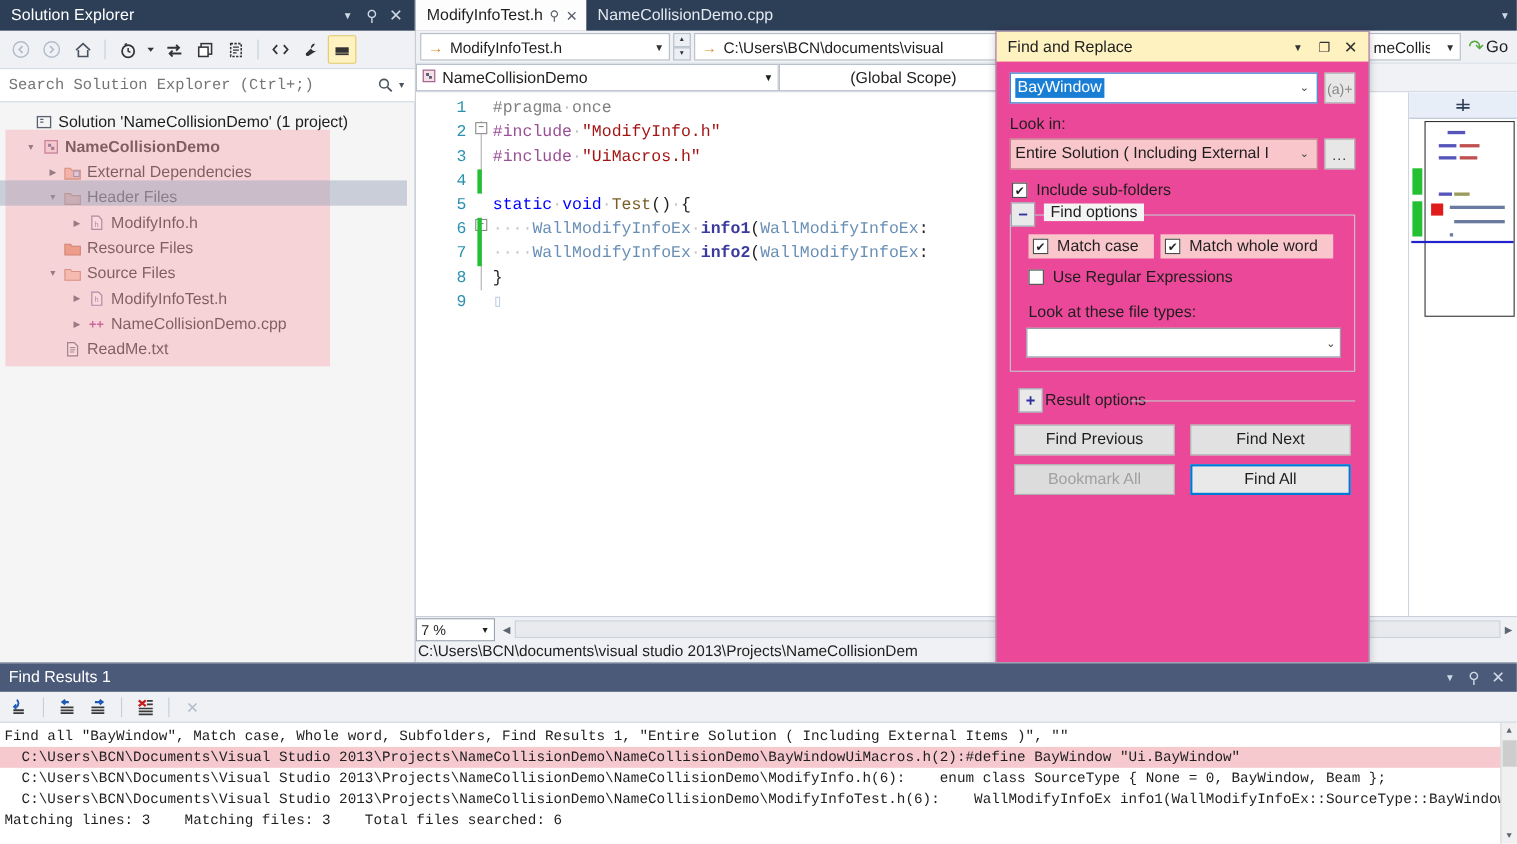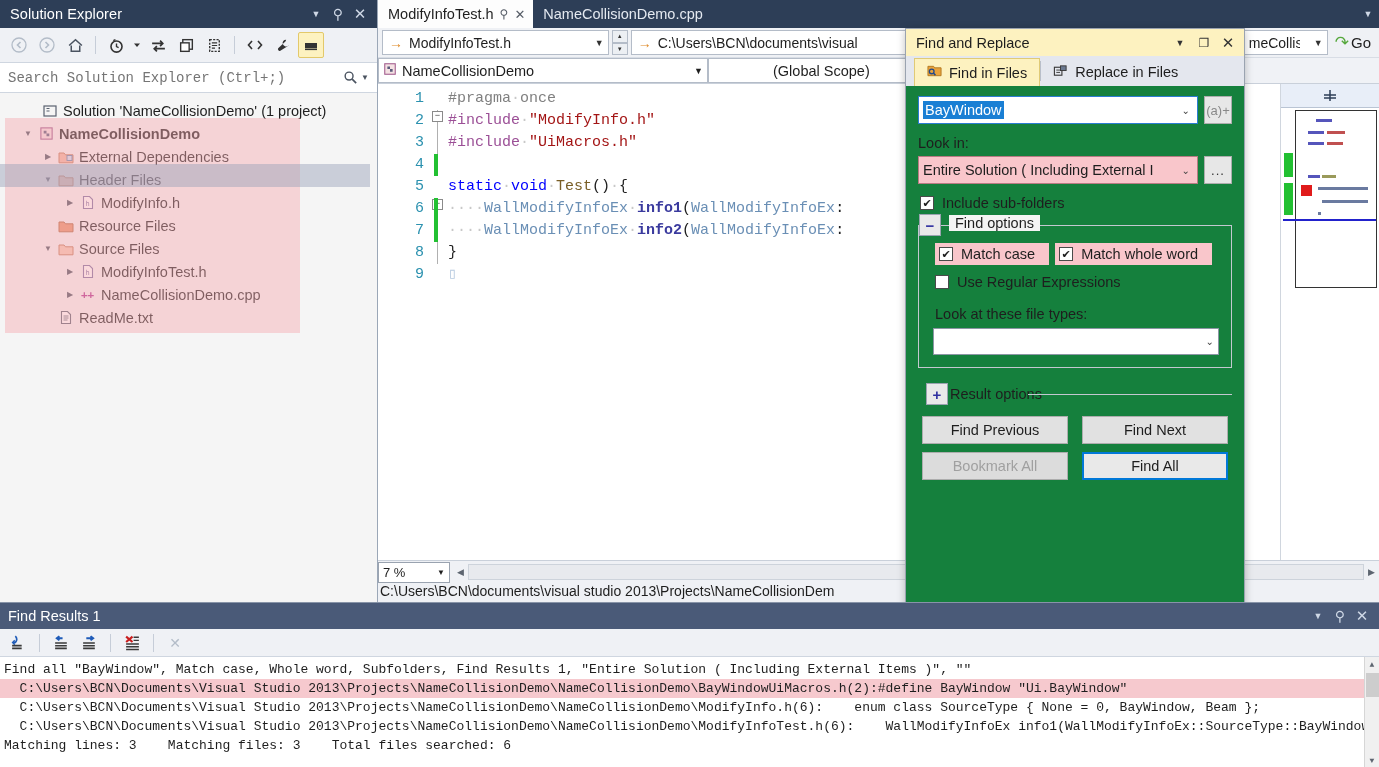--- a/index.html
+++ b/index.html
@@ -47,21 +47,21 @@
     height:30px; background:#ffffff; border-bottom:1px solid #cfd6e0;
     display:flex; align-items:center; padding:0 8px;
   }
   .sol-search-input {
     flex:1; border:none; outline:none; font-size:14px; color:#636b75;
     font-family:Liberation Mono, monospace; background:transparent;
   }
   .sol-search-icon { color:#4a5360; font-size:14px; display:flex; align-items:center; gap:3px;}
 
   .sol-tree { padding:6px 0 0 0; font-size:14.5px; position:relative; }
-  .tree-row { display:flex; align-items:center; height:23px; padding-left:24px; white-space:nowrap;}
+  .tree-row { display:flex; align-items:center; height:23px; padding-left:14px; white-space:nowrap;}
   .tree-row .arrow {
     width:16px; text-align:center; font-size:8px; color:#4a5360; flex:0 0 16px;
   }
   .tree-row .arrow.open { color:#4a5360; }
   .tree-row .ico { width:20px; flex:0 0 20px; display:flex; align-items:center; justify-content:center; }
   .tree-row .lbl { padding-left:3px; }
   .tree-row.bold .lbl { font-weight:bold; }
 
   .ind1 { padding-left:20px; }
   .ind2 { padding-left:40px; }
@@ -172,21 +172,21 @@
   }
   .mm-body { position:relative; height:178px; border:1px solid #333; margin:2px 2px 0 14px; background:#fff; }
   .mm-line { position:absolute; height:3px; }
   .mm-green { position:absolute; left:-12px; width:9px; background:#22c032; }
   .mm-red { position:absolute; width:11px; height:11px; background:#e01b1b; }
   .mm-blue { position:absolute; left:-13px; right:0; height:2px; background:#2222cc; }
 
   
   .dialog {
     position:absolute; left:905px; top:28px; width:340px; height:605px;
-    background:#15803d; border:1px solid #9aa3b0; box-shadow:0 2px 8px rgba(0,0,0,.25);
+    background:#ec4899; border:1px solid #9aa3b0; box-shadow:0 2px 8px rgba(0,0,0,.25);
   }
   .dlg-title {
     height:27px; background:#fdf2c0; display:flex; align-items:center; padding:0 4px 0 10px;
     font-size:14.5px; color:#1e1e1e;
   }
   .dlg-title-text { flex:1; }
   .dbtn { width:24px; height:22px; display:flex; align-items:center; justify-content:center; color:#333; }
   .dbtn.caret { font-size:9px; }
   .dbtn.max { font-size:12px; }
   .dbtn.x { font-size:15px; }
@@ -619,43 +619,20 @@
   </div>
 
   <div class="dialog">
     <div class="dlg-title">
       <span class="dlg-title-text">Find and Replace</span>
       <span class="dbtn caret">▼</span>
       <span class="dbtn max">❐</span>
       <span class="dbtn x">✕</span>
     </div>
 
-    <div class="dlg-tabs">
-      <div class="dlg-tab active">
-        <span class="dlg-tab-ico">
-          <svg width="15" height="14" viewBox="0 0 16 14">
-              <path d="M1 2 h6 l1.3 1.6 h6.7 v8.4 h-14 z" fill="#e8a33d" stroke="#b2781f" stroke-width="1"></path>
-              <circle cx="5" cy="7.4" r="2.5" fill="none" stroke="#234a8a" stroke-width="1.4"></circle>
-              <path d="M7 9.4 L9 11.4" stroke="#234a8a" stroke-width="1.6"></path>
-            </svg>
-        </span>
-        <span>Find in Files</span>
-      </div>
-      <div class="dlg-tabsep"></div>
-      <div class="dlg-tab">
-        <span class="dlg-tab-ico">
-          <svg width="15" height="14" viewBox="0 0 16 14">
-              <rect x="1.5" y="3" width="8" height="8.5" fill="none" stroke="#3a3a3a" stroke-width="1.2"></rect>
-              <rect x="8" y="1.5" width="6" height="5" fill="#6a7890" stroke="#3a3a3a" stroke-width="1"></rect>
-              <path d="M3.5 6 h4 M3.5 8.5 h4" stroke="#3a3a3a" stroke-width="1"></path>
-            </svg>
-        </span>
-        <span>Replace in Files</span>
-      </div>
-    </div>
 
     <div class="dlg-body">
       <div class="combo-row">
         <div class="combo focus">
           <span class="val sel">BayWindow</span>
           <span class="cb-caret" style="margin-left:auto">⌄</span>
         </div>
         <div class="sq-btn">(a)+</div>
       </div>
 

